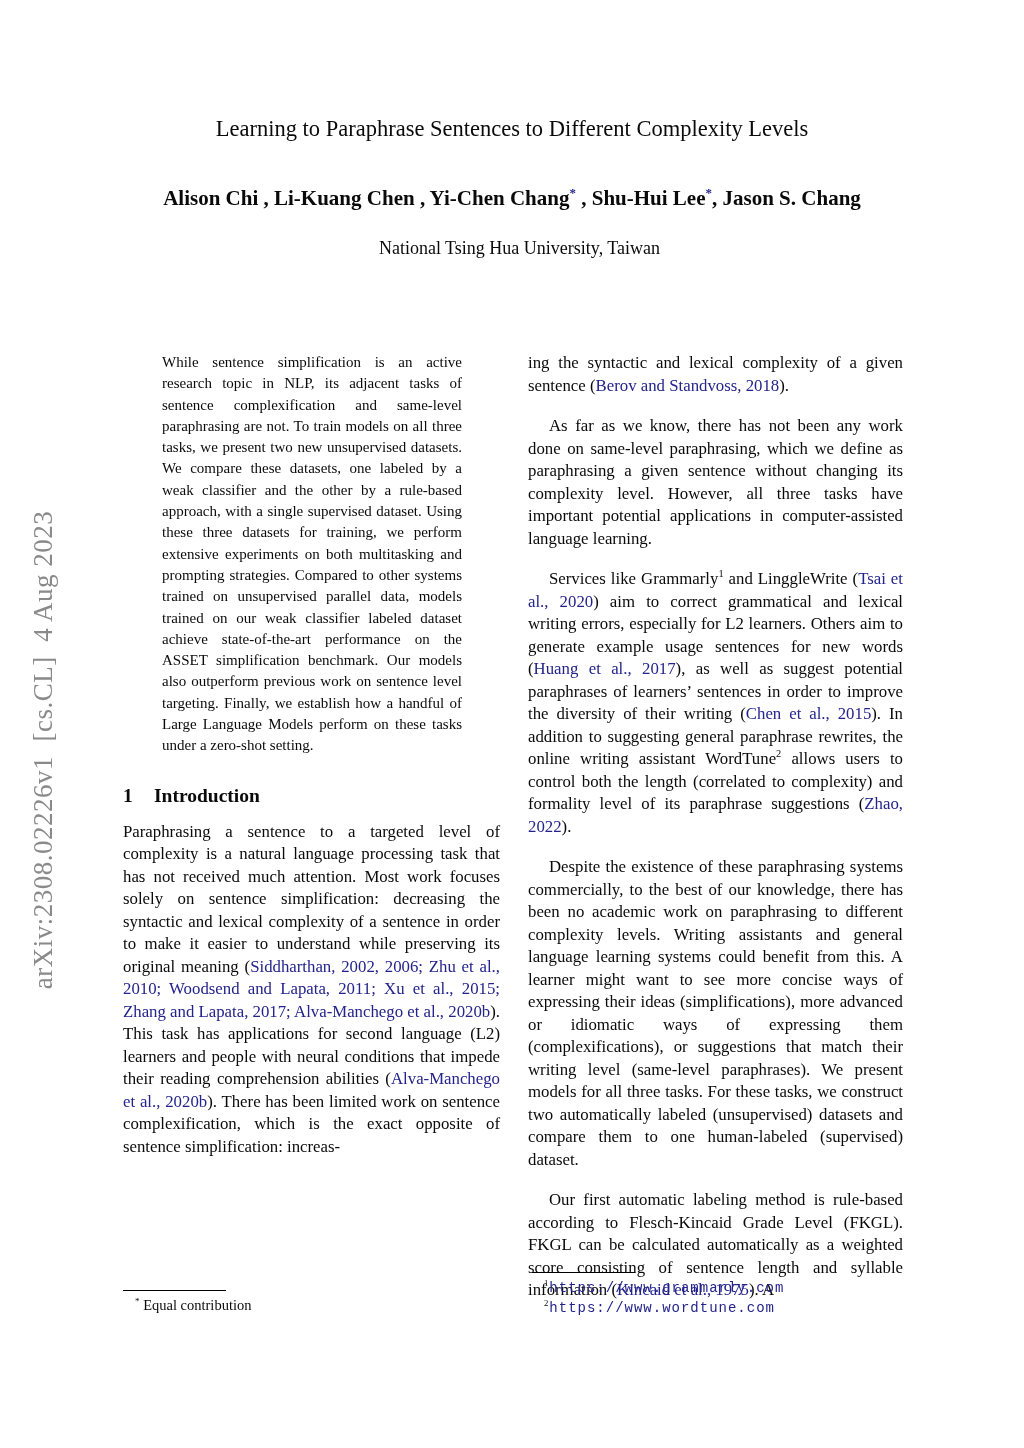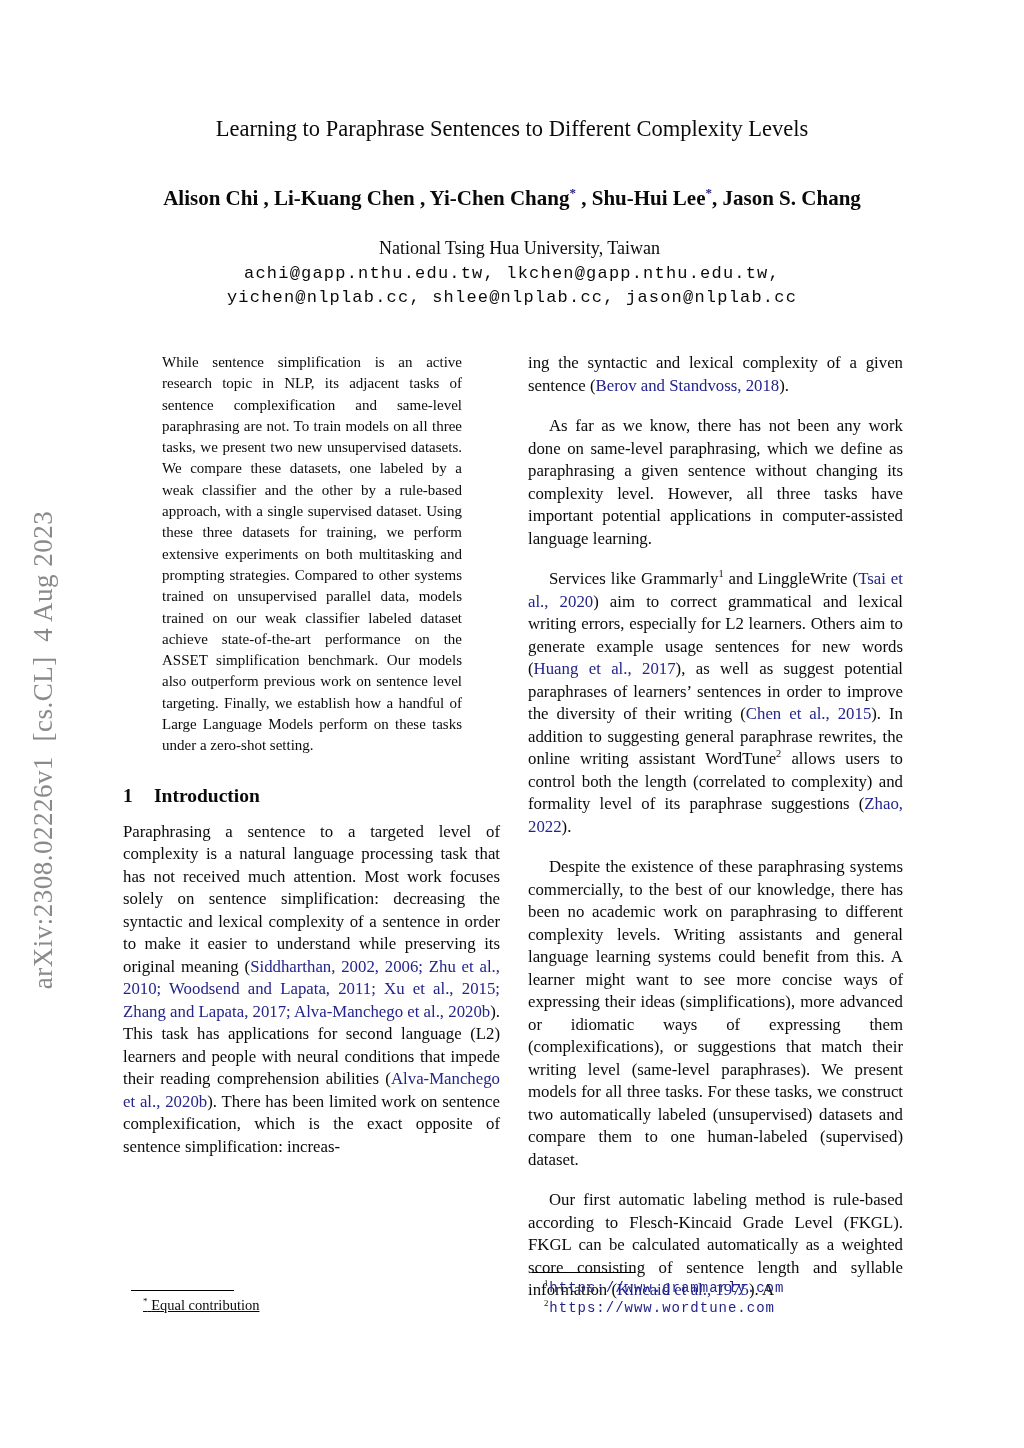--- a/index.html
+++ b/index.html
@@ -83,23 +83,22 @@
 
   .link { color: #23238B; }
 
   
   .footnote-rule {
     width: 103px; height: 0;
     border-top: 1.6px solid #000;
     margin-bottom: 6px;
   }
   .footnote-left {
-    position: absolute; bottom: 4px; left: 8px;
+    position: absolute; bottom: 4px; left: 0;
     font-size: 14.5px;
-    text-decoration: underline;
   }
   .footnote-left .fn-text { padding-left: 12px; }
   .footnotes-right {
     position: absolute; bottom: 0; left: 4px;
     font-size: 14px;
     margin-top: 36px;
   }
   .footnote-line {
     font-family: "Liberation Mono", monospace;
     letter-spacing: 1px;
@@ -111,24 +110,20 @@
 </style>
 </head>
 <body>
 
 <div class="watermark">arXiv:2308.02226v1  [cs.CL]  4 Aug 2023</div>
 
 <div class="paper-header">
   <h1 class="paper-title">Learning to Paraphrase Sentences to Different Complexity Levels</h1>
   <div class="paper-authors"><span>Alison Chi ,  Li-Kuang Chen ,  Yi-Chen Chang</span><sup class="link">*</sup><span> ,  Shu-Hui Lee</span><sup class="link">*</sup><span>,  Jason S. Chang</span></div>
   <div class="paper-affil">National Tsing Hua University, Taiwan</div>
-  <div class="paper-emails">
-    <div>achi@gapp.nthu.edu.tw, lkchen@gapp.nthu.edu.tw,</div>
-    <div>yichen@nlplab.cc, shlee@nlplab.cc, jason@nlplab.cc</div>
-  </div>
 </div>
 
 <div class="columns">
 
   <div class="col col-left">
     <p class="abstract-body">While sentence simplification is an active research topic in NLP, its adjacent tasks of sentence complexification and same-level paraphrasing are not. To train models on all three tasks, we present two new unsupervised datasets. We compare these datasets, one labeled by a weak classifier and the other by a rule-based approach, with a single supervised dataset. Using these three datasets for training, we perform extensive experiments on both multitasking and prompting strategies. Compared to other systems trained on unsupervised parallel data, models trained on our weak classifier labeled dataset achieve state-of-the-art performance on the ASSET simplification benchmark. Our models also outperform previous work on sentence level targeting. Finally, we establish how a handful of Large Language Models perform on these tasks under a zero-shot setting.</p>
 
     <h3 class="section-heading">
       <span class="sec-num">1</span>
       <span>Introduction</span>

